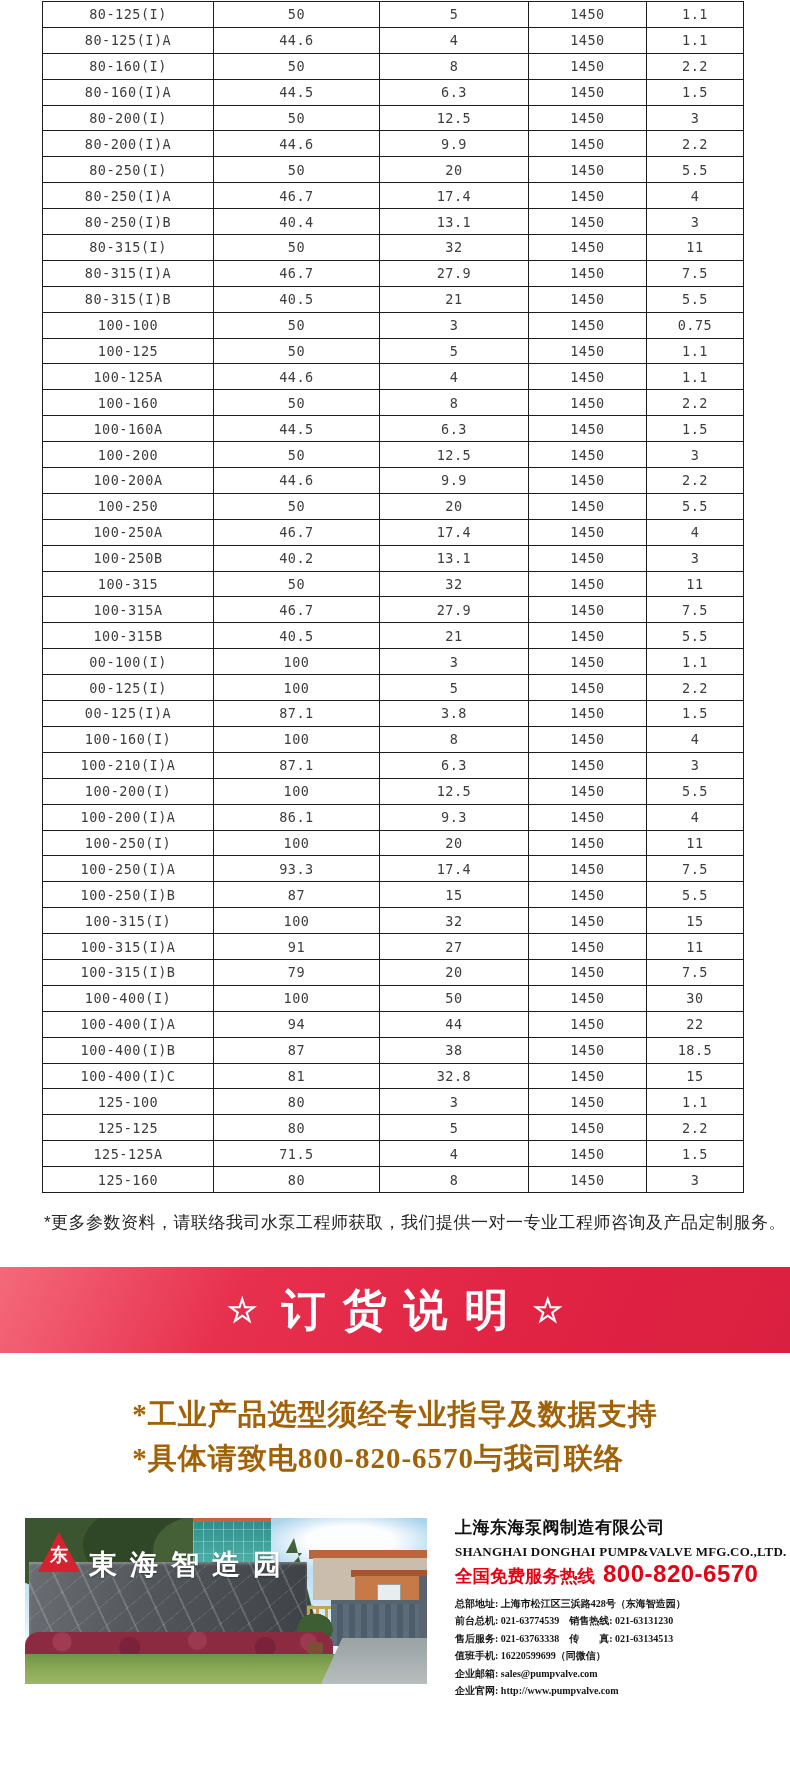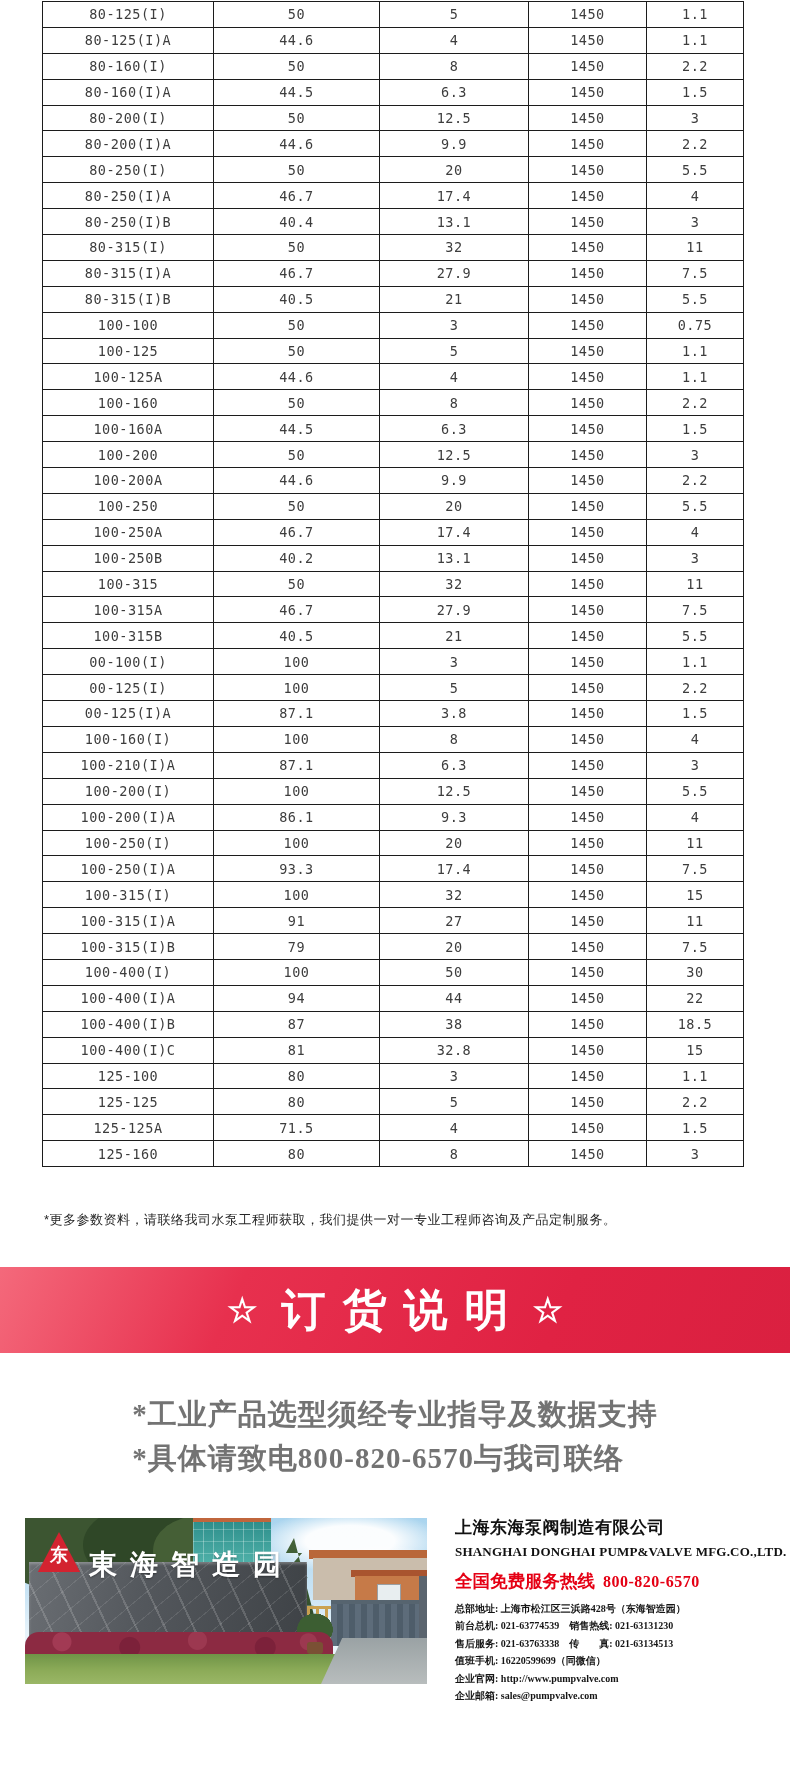--- a/index.html
+++ b/index.html
@@ -13,40 +13,40 @@
     border-collapse:collapse;table-layout:fixed;
   }
   .spec-table td{
     border:1px solid #1c1c1c;height:24.9px;padding:0;
     text-align:center;vertical-align:middle;
     font-family:"DejaVu Sans Mono",monospace;font-size:13.5px;
     color:#3d3d3d;letter-spacing:0.5px;
   }
   
   .note{
-    position:absolute;left:44px;top:1211px;font-size:13px;color:#262626;
+    position:absolute;left:44px;top:1211px;font-size:17px;color:#262626;
     letter-spacing:0.5px;
   }
   
   .banner{
     position:absolute;left:0;top:1267px;width:790px;height:86px;
     background:linear-gradient(115deg,#f4697b 0%,#e7304e 30%,#e02243 70%,#da2040 100%);
     display:flex;align-items:center;justify-content:center;color:#ffffff;
   }
   .banner .star{font-size:34px;font-weight:700;line-height:1;}
   .banner-title{
     font-size:44px;font-weight:800;letter-spacing:17px;line-height:1;
     margin-left:24px;margin-right:7px;
   }
   
   .order-lines{position:absolute;left:0;top:1392px;width:790px;text-align:center;}
   .order-lines .inner{display:inline-block;text-align:left;}
   .order-line{
     font-family:"Liberation Serif",serif;font-weight:700;font-size:29px;
-    line-height:44px;color:#737373;letter-spacing:1px;white-space:nowrap;
+    line-height:44px;color:#a16207;letter-spacing:1px;white-space:nowrap;
   }
   
   .photo{
     position:absolute;left:25px;top:1518px;width:402px;height:166px;overflow:hidden;
     background:linear-gradient(180deg,#a9d4ee 0%,#c9e4f5 45%,#e8f4fb 70%,#eef6fb 100%);
   }
   .photo *{position:absolute;}
   .cloud1{left:235px;top:-8px;width:180px;height:62px;
     background:radial-gradient(ellipse at center,rgba(255,255,255,.95) 0 35%,rgba(255,255,255,0) 72%);}
   .cloud2{left:290px;top:26px;width:130px;height:52px;
@@ -115,23 +115,23 @@
     background:linear-gradient(180deg,#6f9447 0%,#8cab58 55%,#9ab766 100%);}
   .driveway{left:296px;top:120px;width:106px;height:46px;
     background:linear-gradient(180deg,#9aa2a4,#b8bdbd);
     clip-path:polygon(20% 0,100% 0,100% 100%,0 100%);}
   .pot{left:282px;top:124px;width:16px;height:12px;background:#7a5034;border-radius:3px;}
   
   .company-info{position:absolute;left:455px;top:1516px;width:325px;}
   .cn-name{font-size:17px;font-weight:800;color:#111;white-space:nowrap;letter-spacing:0.5px;}
   .en-name{margin-top:5px;font-family:"Liberation Serif",serif;font-weight:700;
     font-size:13px;color:#111;white-space:nowrap;letter-spacing:0.2px;}
-  .hotline{margin-top:9px;display:flex;align-items:baseline;gap:8px;color:#e50014;white-space:nowrap;}
+  .hotline{display:flex;align-items:baseline;gap:8px;color:#e50014;white-space:nowrap;}
   .hl-label{font-size:17.5px;font-weight:800;}
-  .hl-number{font-family:Liberation Serif, serif;font-weight:800;font-size:16px;letter-spacing:0.5px;}
+  .hl-number{font-family:Liberation Sans, sans-serif;font-weight:800;font-size:24px;letter-spacing:0.5px;}
   .info-lines{margin-top:7px;}
   .info-line{font-family:"Liberation Serif",serif;font-weight:700;font-size:10px;
     color:#151515;line-height:17.4px;white-space:nowrap;}
 </style>
 </head>
 <body>
 
 <div>
 
   <table class="spec-table">
@@ -373,20 +373,27 @@
           <td>20</td>
           <td>1450</td>
           <td>11</td>
         </tr>
         <tr>
           <td>100-250(I)A</td>
           <td>93.3</td>
           <td>17.4</td>
           <td>1450</td>
           <td>7.5</td>
+        </tr>
+        <tr>
+          <td>100-250(I)B</td>
+          <td>87</td>
+          <td>15</td>
+          <td>1450</td>
+          <td>5.5</td>
         </tr>
         <tr>
           <td>100-315(I)</td>
           <td>100</td>
           <td>32</td>
           <td>1450</td>
           <td>15</td>
         </tr>
         <tr>
           <td>100-315(I)A</td>
@@ -508,18 +515,18 @@
     <div class="en-name">SHANGHAI DONGHAI PUMP&amp;VALVE MFG.CO.,LTD.</div>
     <div class="hotline">
       <span class="hl-label">全国免费服务热线</span>
       <span class="hl-number">800-820-6570</span>
     </div>
     <div class="info-lines" id="info-lines">
         <div class="info-line"><span>总部地址:</span> <span>上海市松江区三浜路428号（东海智造园）</span></div>
         <div class="info-line"><span>前台总机:</span> <span>021-63774539　销售热线: 021-63131230</span></div>
         <div class="info-line"><span>售后服务:</span> <span>021-63763338　传　　真: 021-63134513</span></div>
         <div class="info-line"><span>值班手机:</span> <span>16220599699（同微信）</span></div>
+        <div class="info-line"><span>企业邮箱:</span> <span>sales@pumpvalve.com</span></div>
         <div class="info-line"><span>企业官网:</span> <span>http://www.pumpvalve.com</span></div>
-        <div class="info-line"><span>企业邮箱:</span> <span>sales@pumpvalve.com</span></div>
       </div>
   </div>
 
 </div>
 
 </body></html>

